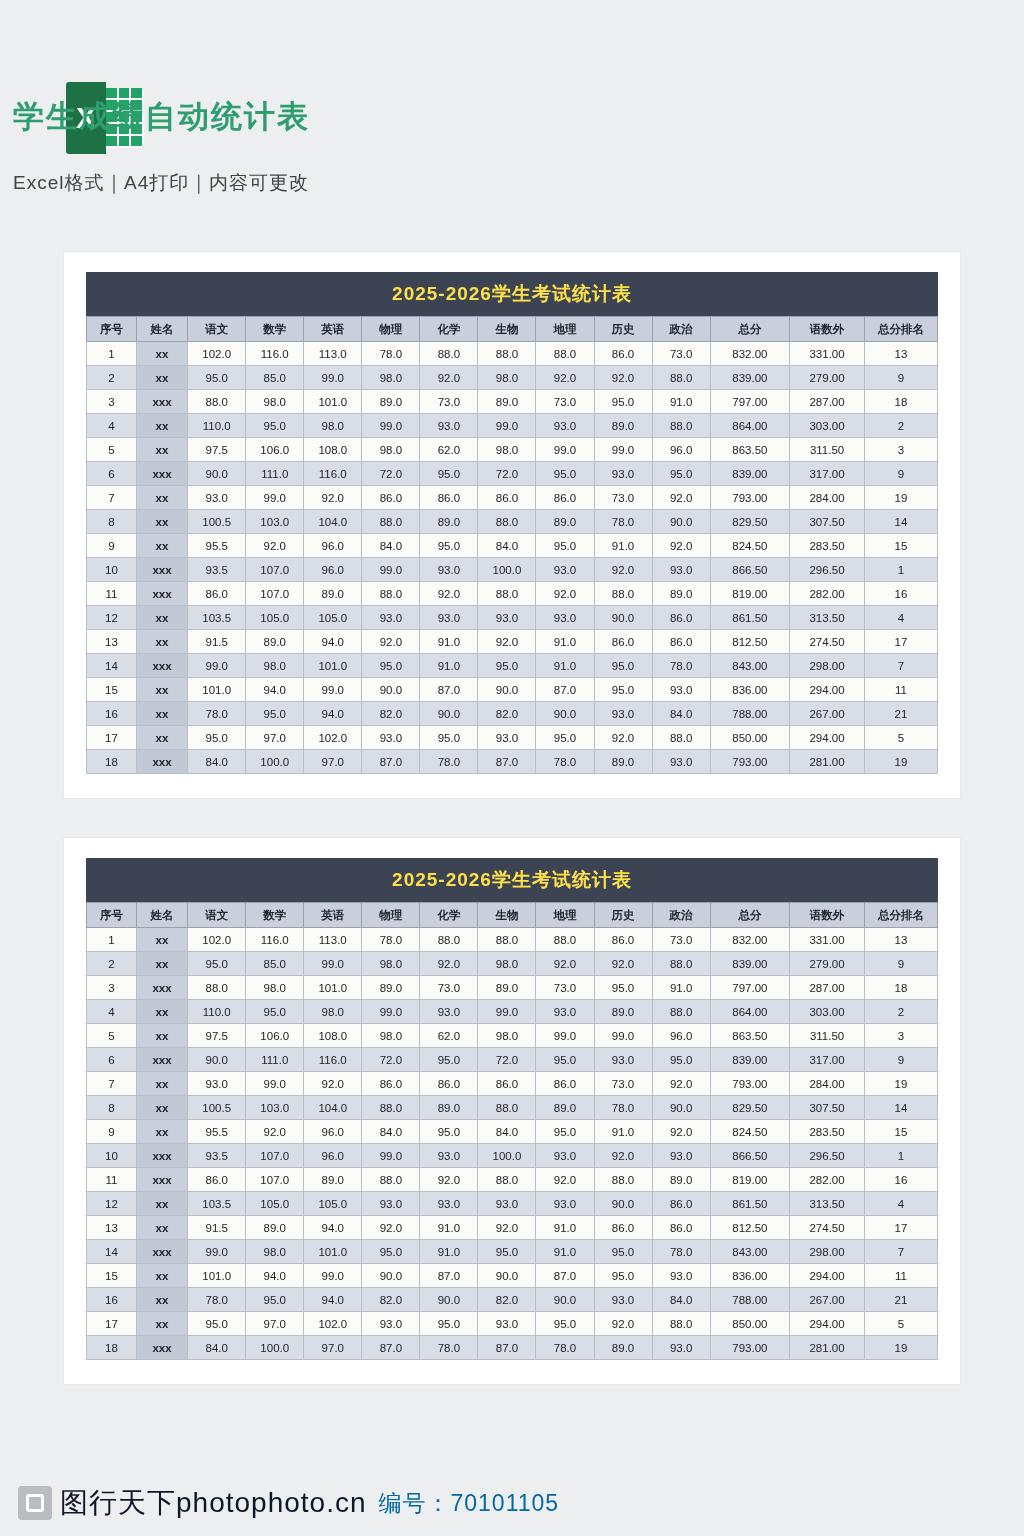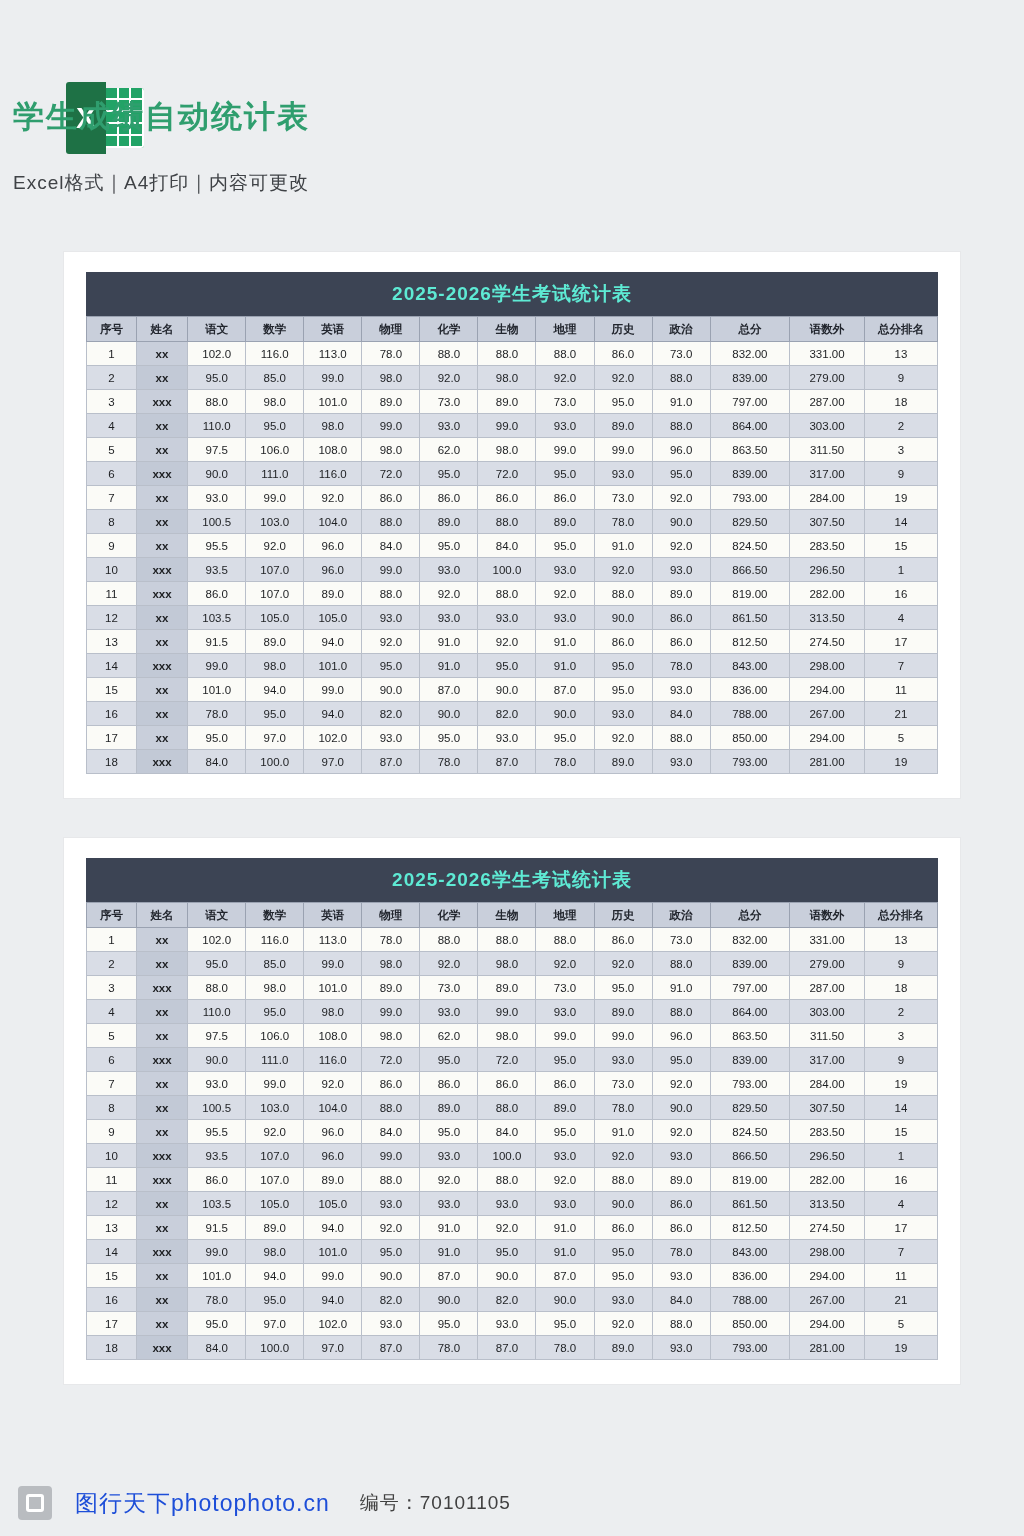--- a/index.html
+++ b/index.html
@@ -90,21 +90,21 @@
     box-shadow: 0 0 0 1px #e7e8ea;
   }
   #card-1 { top: 252px; height: 546px; }
   #card-2 { top: 838px; height: 546px; }
 
   .sheet-inner {
     padding: 20px 22px 20px 22px;
   }
   .sheet-title {
     background: #3c4454;
-    color: #5eead4;
+    color: #fde047;
     text-align: center;
     font-size: 19px;
     font-weight: bold;
     letter-spacing: 1px;
     height: 42px;
     line-height: 42px;
     border: 1px solid #3c4454;
   }
 
   table.grades {
@@ -174,29 +174,28 @@
     position: absolute;
     left: 8px;
     top: 8px;
     width: 18px;
     height: 18px;
     border: 3px solid #ffffff;
     border-radius: 3px;
     box-sizing: border-box;
   }
   .footer .wm-text {
-    color: #1d4ed8;
+    color: #0f172a;
+    font-size: 28px;
+    letter-spacing: 1px;
+  }
+  .footer .wm-code {
+    color: #0369a1;
     font-size: 23px;
-    letter-spacing: 1px;
-    margin-left: 15px;
-  }
-  .footer .wm-code {
-    color: #404040;
-    font-size: 19px;
-    margin-left: 30px;
+    margin-left: 12px;
     letter-spacing: 1px;
   }
 </style>
 </head>
 <body>
 
 <div class="header">
   <div class="logo">
     <div class="x-block">X</div>
     <div class="grid-block">

